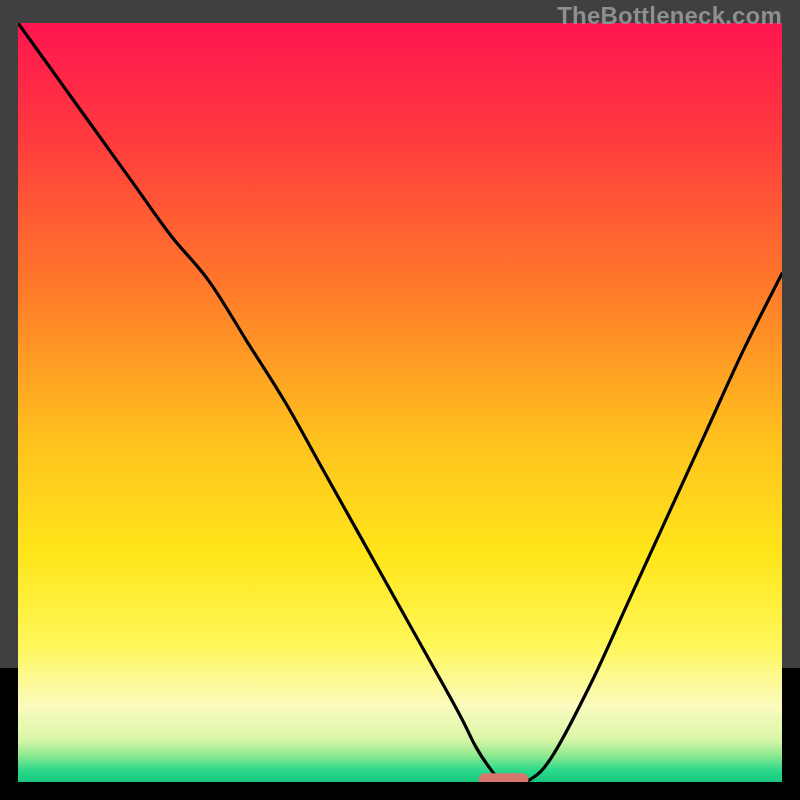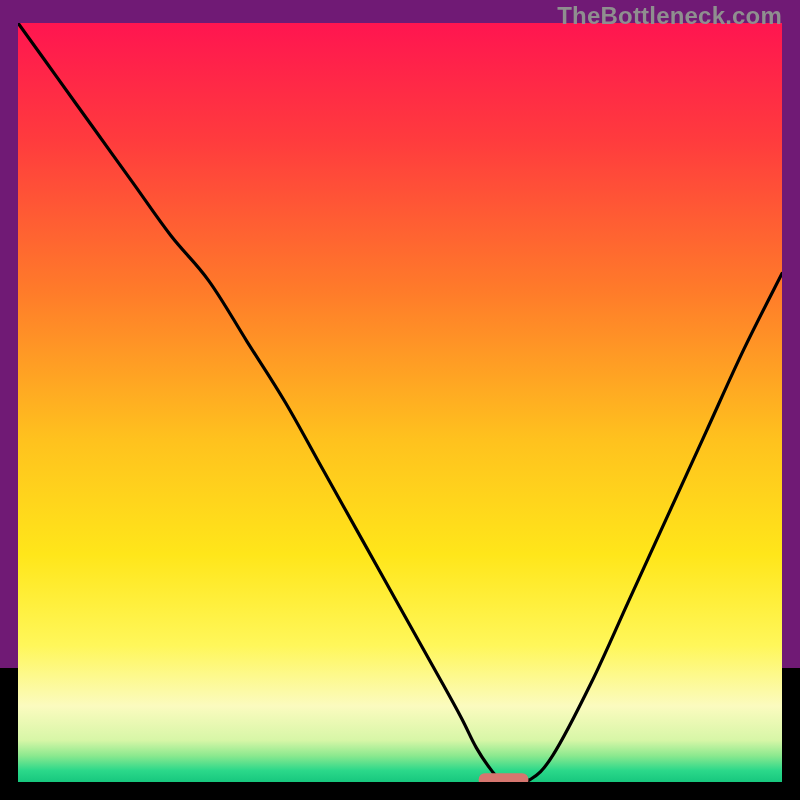--- a/index.html
+++ b/index.html
@@ -9,21 +9,21 @@
     height: 800px;
     background: #000;
     overflow: hidden;
   }
   .frame {
     position: absolute;
     left: 0;
     top: 0;
     width: 800px;
     height: 668px;
-    background: #701a75;
+    background: #404040;
   }
   .plot {
     position: absolute;
     left: 18px;
     top: 23px;
     width: 764px;
     height: 759px;
   }
   .watermark {
     position: absolute;

